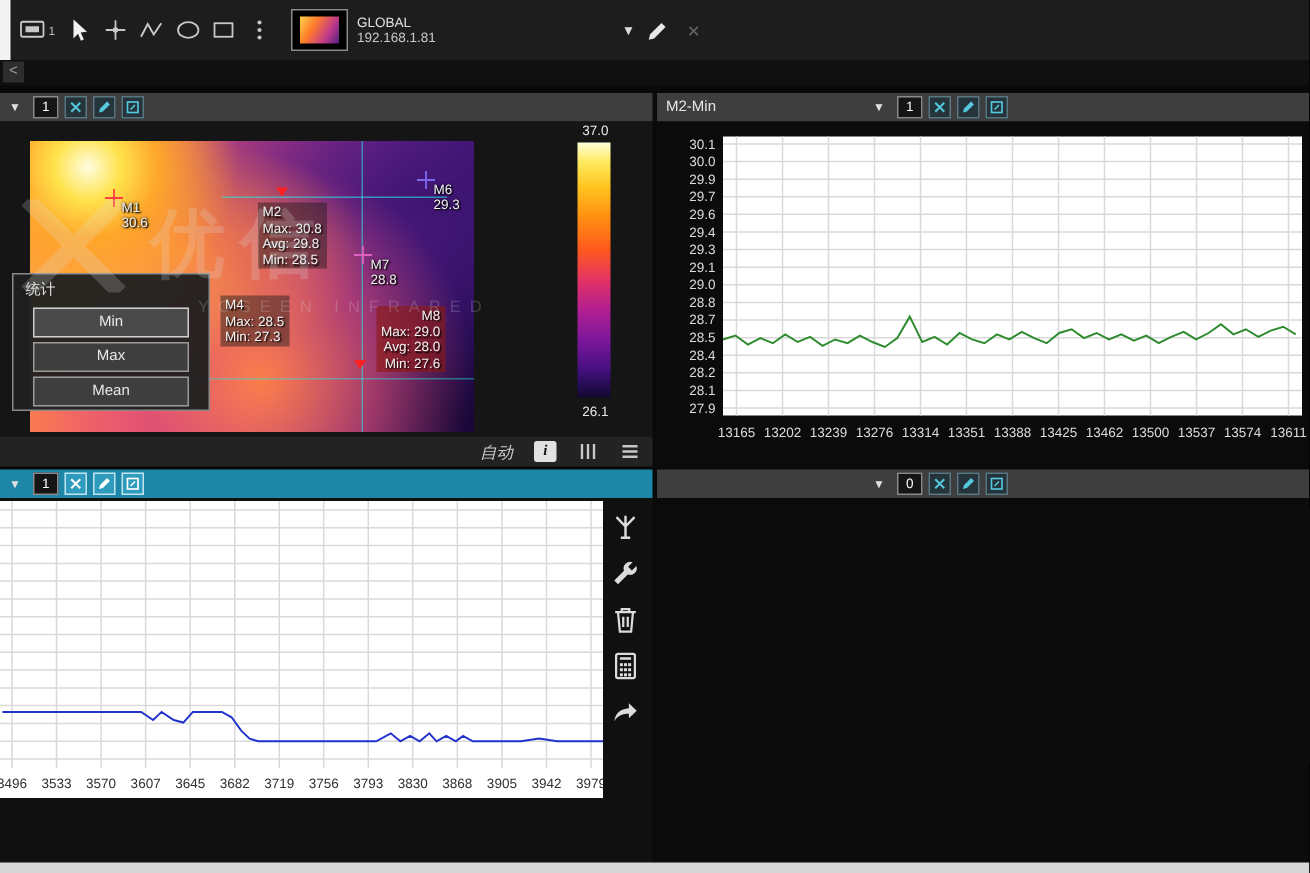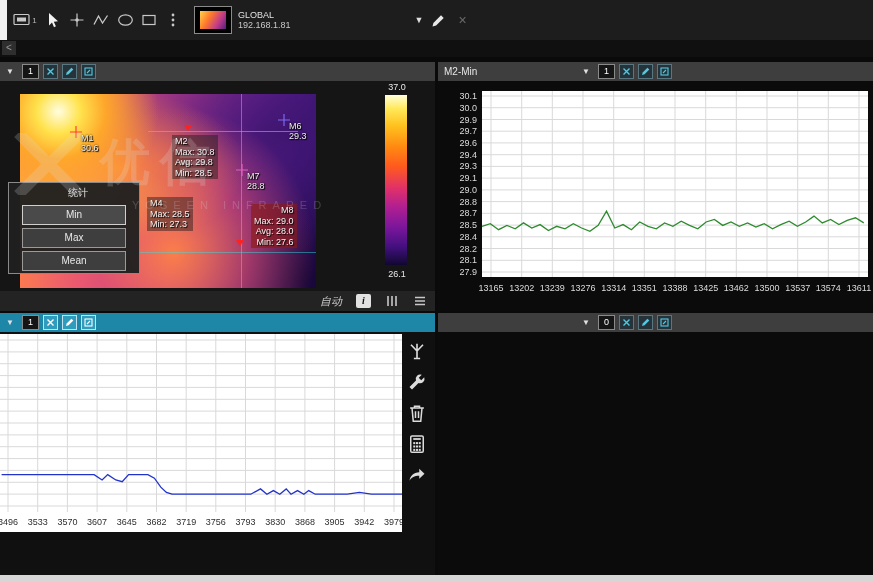--- a/index.html
+++ b/index.html
@@ -79,21 +79,21 @@
   
   .colorbar{position:absolute;left:385px;top:14px;width:22px;height:170px;
     background:linear-gradient(to bottom,#ffffd9 0%,#ffe95a 8%,#ffc21e 18%,#ff8c12 30%,#ff5a1e 42%,
       #e0306a 55%,#b01f92 66%,#7a169b 78%,#451080 89%,#1d0b46 97%,#120630 100%);}
   .cb-max,.cb-min{position:absolute;left:379px;width:36px;text-align:center;font-size:9px;color:#e8e8e8;}
   .cb-max{top:1px;text-align:center;}.cb-min{top:188px;}
 
   
   .ctx-menu{position:absolute;left:8px;top:101px;width:132px;height:92px;z-index:20;
             background:rgba(32,32,32,0.96);border:1px solid #8a8a8a;box-sizing:border-box;}
-  .ctx-title{font-size:10px;color:#e0e0e0;padding:3px 0 2px 8px;text-align:center;}
+  .ctx-title{font-size:10px;color:#e0e0e0;padding:3px 0 2px 8px;}
   .ctx-item{width:102px;height:18px;line-height:18px;margin:3px auto;text-align:center;font-size:10px;
             color:#e8e8e8;background:#3e3e3e;border:1px solid #9a9a9a;cursor:pointer;}
   .ctx-item.first{background:#4a4a4a;border-color:#cfcfcf;}
 
   
   .watermark{position:absolute;left:14px;top:52px;display:flex;align-items:flex-start;gap:16px;
              opacity:0.2;z-index:30;pointer-events:none;color:#dfe3e8;}
   .wm-cn{font-size:50px;font-weight:bold;letter-spacing:10px;line-height:58px;}
   .wm-en{font-size:11px;letter-spacing:6px;margin-top:8px;margin-left:32px;}
 

